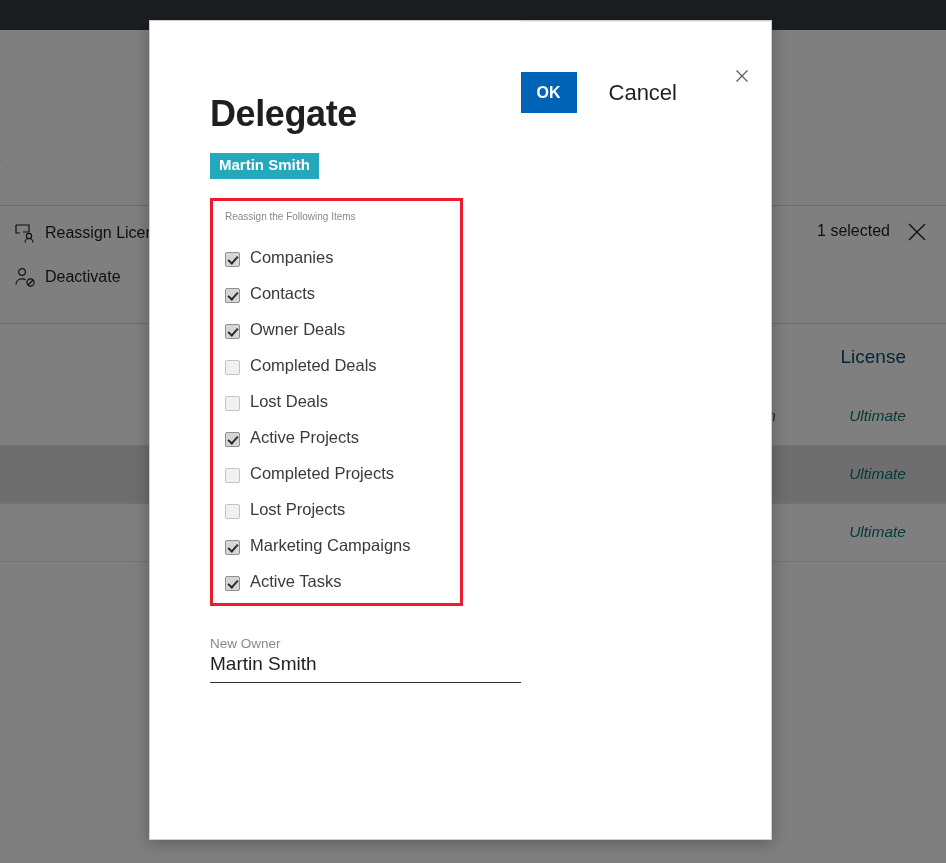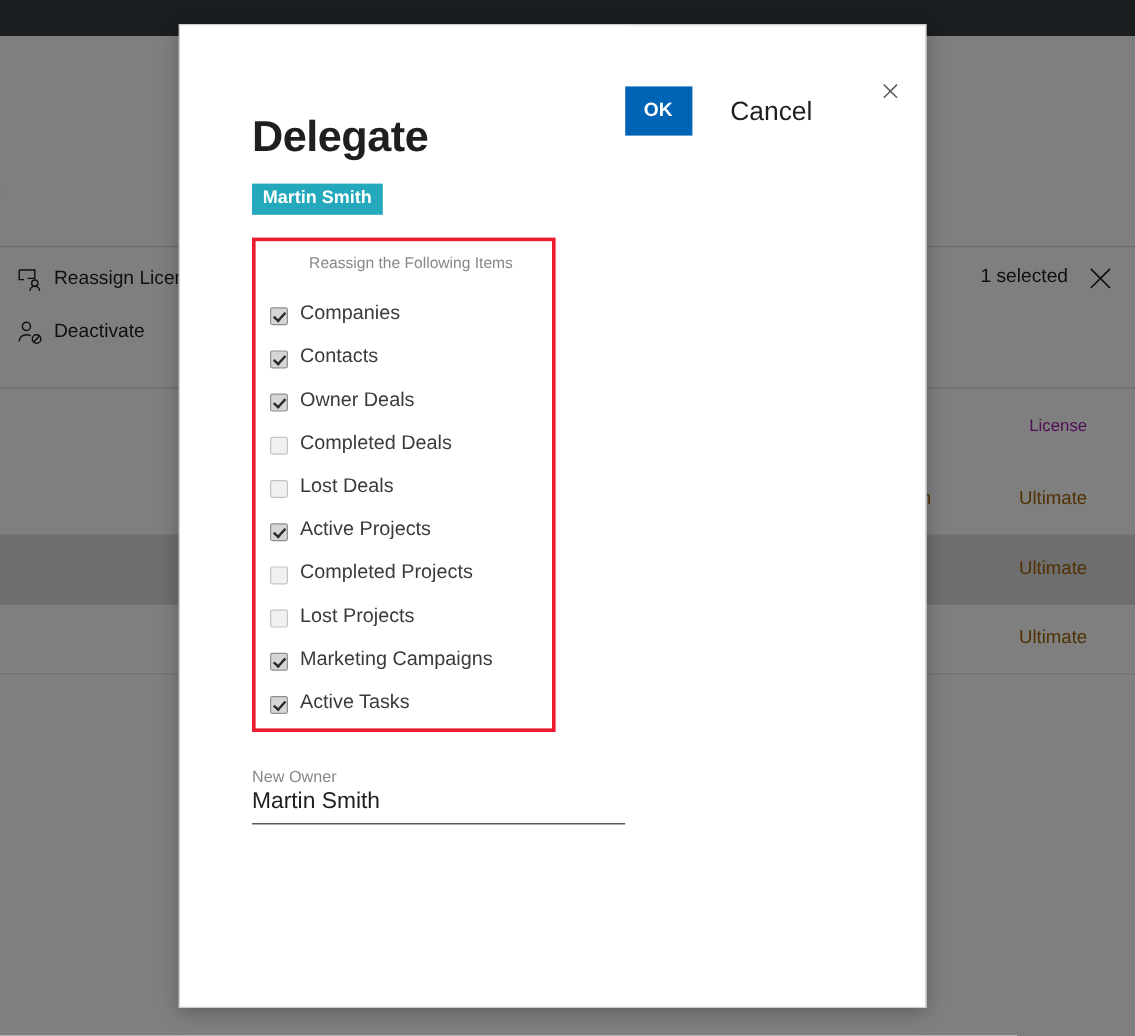--- a/index.html
+++ b/index.html
@@ -80,41 +80,42 @@
     background: #d9d9d9;
   }
   .bg-table {
     position: absolute;
     left: 0; top: 294px;
     width: 946px;
   }
   .bg-th {
     position: absolute;
     top: 22px;
-    font-size: 14px;
-    color: #a21caf;
+    font-size: 19px;
+    color: #0c4a6e;
     white-space: nowrap;
   }
   .bg-th.th-license { right: 40px; }
   .bg-row {
     position: absolute;
     left: 0;
     width: 946px;
     height: 58px;
     border-bottom: 1px solid #e4e4e4;
   }
   .bg-row.row-0 { top: 64px; }
   .bg-row.row-1 { top: 122px; background: #dcdcdc; }
   .bg-row.row-2 { top: 180px; }
   .bg-cell {
     position: absolute;
     top: 19px;
     font-size: 15.5px;
-    color: #a16207;
-    white-space: nowrap;
+    color: #0f766e;
+    white-space: nowrap;
+    font-style: italic;
   }
   .bg-cell.cell-email { right: 170px; }
   .bg-cell.cell-license { right: 40px; }
 
   
   #dim-overlay {
     position: absolute;
     left: 0; top: 30px;
     width: 946px; height: 833px;
     background: rgba(0,0,0,0.5);
@@ -162,24 +163,23 @@
     font-weight: bold;
     line-height: 1.1;
   }
   .reassign-group {
     margin-top: 19px;
     width: 253px;
     border: 3px solid #ee1b2e;
     padding: 10px 0 12px 12px;
   }
   .group-label {
-    font-size: 13px;
+    font-size: 10px;
     color: #8a8886;
     margin-bottom: 9px;
-    text-align: center;
   }
   .checkbox-row {
     display: flex;
     align-items: flex-end;
     height: 36px;
     cursor: pointer;
   }
   .cb-box {
     width: 15px; height: 15px;
     flex: none;

